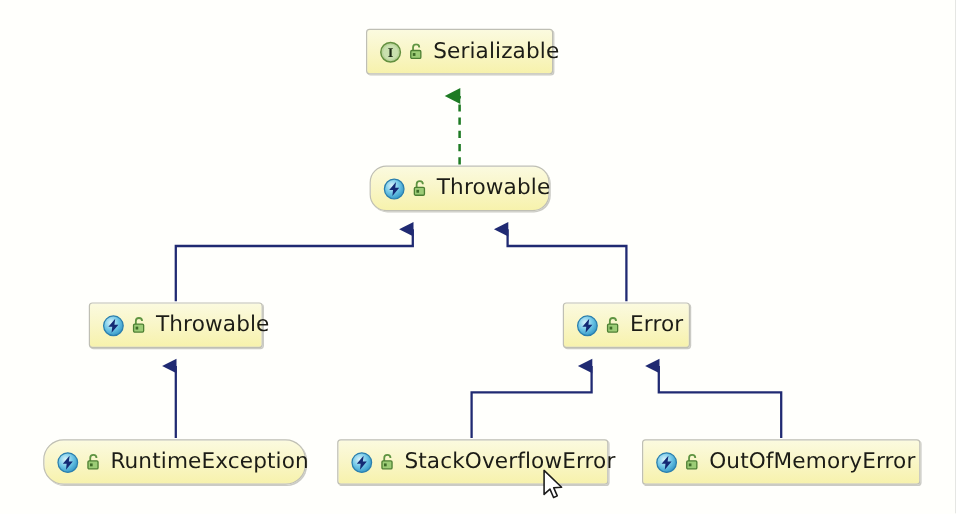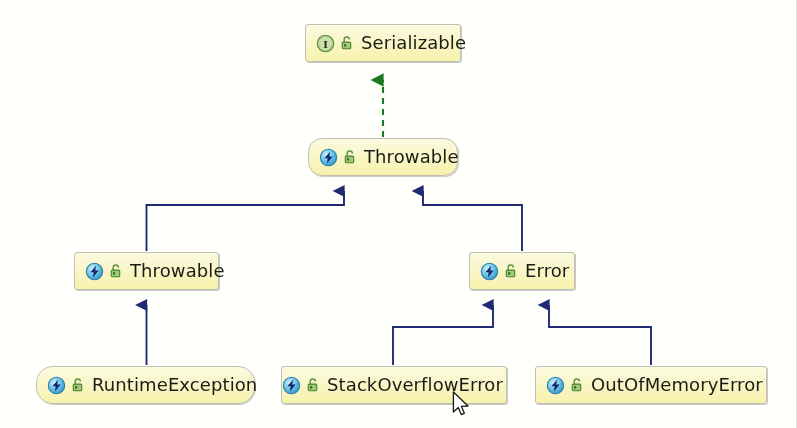--- a/index.html
+++ b/index.html
@@ -191,21 +191,21 @@
       </svg>
       <svg class="lock-icon" viewBox="0 0 13 14">
         <path d="M3.2 6.2 V3.6 a2.6 2.6 0 0 1 5.2 0" fill="none" stroke="#5f9442" stroke-width="1.5"></path>
         <rect x="1.3" y="6.1" width="8.4" height="6.6" rx="1" fill="#9ccc76" stroke="#4d7f33" stroke-width="1.1"></rect>
         <rect x="3.0" y="8.2" width="2.2" height="2.4" fill="#3e6b27"></rect>
       </svg>
     </span>
     <span class="label">RuntimeException</span>
   </div>
 
-  <div class="node" style="left:281px; top:366px; width:226px;justify-content:center;">
+  <div class="node" style="left:281px; top:366px; width:226px;">
     <span class="glyphs">
       <svg class="kind-icon" viewBox="0 0 20 20">
         <circle cx="10" cy="10" r="8.6" fill="url(#cg1)" stroke="#2b7fae" stroke-width="1.1"></circle>
         <path d="M11.6 3.9 L5.6 10.9 H9.0 L8.4 16.2 L14.4 9.0 H10.9 Z" fill="#142a74"></path>
       </svg>
       <svg class="lock-icon" viewBox="0 0 13 14">
         <path d="M3.2 6.2 V3.6 a2.6 2.6 0 0 1 5.2 0" fill="none" stroke="#5f9442" stroke-width="1.5"></path>
         <rect x="1.3" y="6.1" width="8.4" height="6.6" rx="1" fill="#9ccc76" stroke="#4d7f33" stroke-width="1.1"></rect>
         <rect x="3.0" y="8.2" width="2.2" height="2.4" fill="#3e6b27"></rect>
       </svg>

